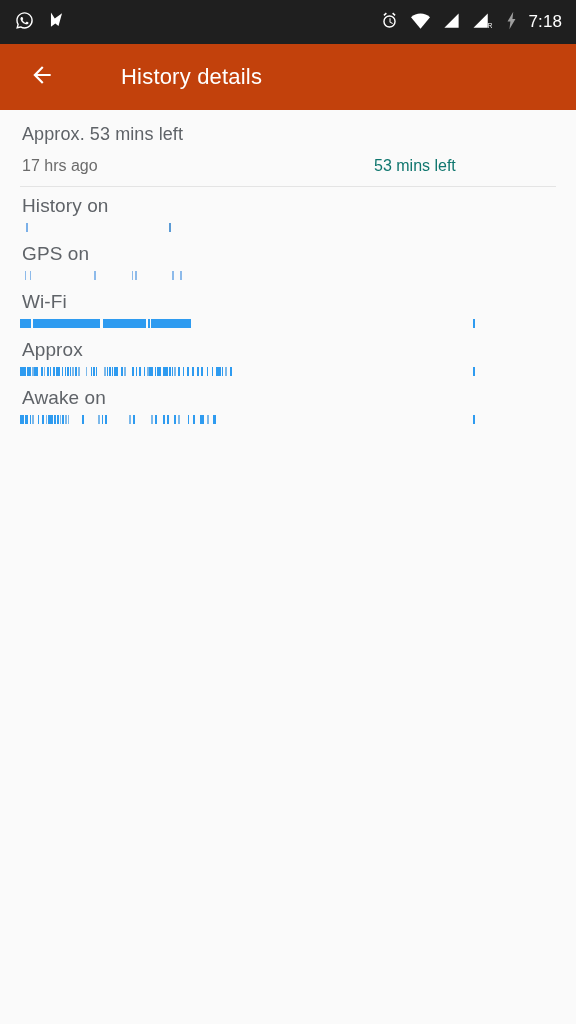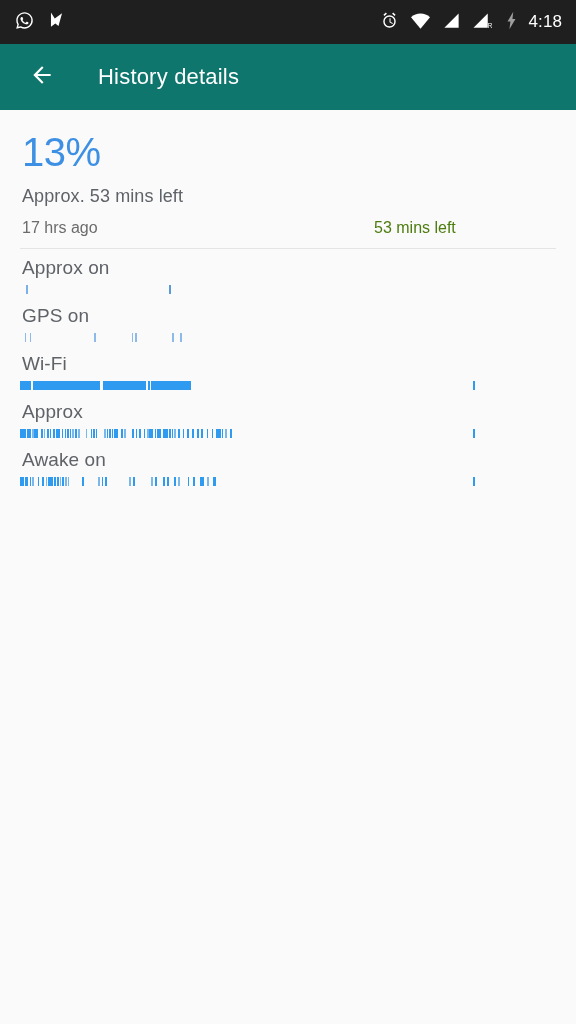--- a/index.html
+++ b/index.html
@@ -16,22 +16,22 @@
     height:44px; background:#1f1f1f; position:relative;
     display:flex; align-items:center;
   }
   .sb-left{ display:flex; align-items:center; gap:12px; padding-left:14px; }
   .sb-right{ display:flex; align-items:center; gap:11px; position:absolute; right:14px; top:0; height:44px; }
   .sb-time{ color:#fff; font-size:17px; letter-spacing:.1px; }
   .sb-ico{ display:block; }
 
   
   .toolbar{
-    height:66px; background:#0f766e;
-    display:flex; align-items:center; padding-left:22px;
+    height:66px; background:#c2410c;
+    display:flex; align-items:center; padding-left:22px;gap:23px;
   }
   .back-btn{ width:40px; height:40px; display:flex; align-items:center; justify-content:center; }
   .toolbar-title{
     color:#fff; font-size:22px; margin-left:36px; font-weight:400; letter-spacing:.2px;
   }
 
   
   .content{ background:#fafafa; height:914px; position:relative; }
 
   .pct{
@@ -54,21 +54,21 @@
   }
   svg.chart-svg{ position:absolute; left:0; top:0; }
 
   
   .time-row{
     position:relative; margin:12px 20px 0 20px;
     padding-bottom:9px; border-bottom:1px solid #e4e4e4;
     height:30px;
   }
   .time-left{ position:absolute; left:2px; top:0; color:#6b6b6b; font-size:16px; }
-  .time-right{ position:absolute; left:354px; top:0; color:#4d7c0f; font-size:16px; }
+  .time-right{ position:absolute; left:354px; top:0; color:#0f766e; font-size:16px; }
 
   
   .events{ margin-top:6px; }
   .event-row{ position:relative; height:48px; }
   .event-label{
     position:absolute; left:22px; top:2px;
     color:#5f6368; font-size:19px; letter-spacing:.1px; white-space:nowrap;
   }
   .event-track{
     position:absolute; left:20px; top:30px; width:460px; height:9px;
@@ -115,49 +115,48 @@
       <svg width="22" height="19" viewBox="0 0 26 24">
         <path fill="#fff" d="M19 3v18H1z"></path>
         <text x="19" y="21.5" font-family="Liberation Sans, sans-serif" font-size="8" fill="#fff">R</text>
       </svg>
     </span>
     <span class="sb-ico">
       <svg width="13" height="19" viewBox="0 0 14 24">
         <path fill="#9e9e9e" d="M9.2 1 2 13.4h3.6L4.4 23l7.6-12.8H8.2z"></path>
       </svg>
     </span>
-    <span class="sb-time">4:18</span>
+    <span class="sb-time">7:18</span>
   </div>
 </div>
 
 <div class="toolbar">
   <div class="back-btn">
     <span>
       <svg width="26" height="26" viewBox="0 0 24 24">
         <path fill="#fff" d="M20 11H7.8l5.6-5.6L12 4l-8 8 8 8 1.4-1.4L7.8 13H20z"></path>
       </svg>
     </span>
   </div>
   <div class="toolbar-title">History details</div>
 </div>
 
 <div class="content">
 
-  <div class="pct">13%</div>
   <div class="est">Approx. 53 mins left</div>
 
 
   <div class="time-row">
     <div class="time-left">17 hrs ago</div>
     <div class="time-right">53 mins left</div>
   </div>
 
   <div class="events" id="events">
       <div class="event-row">
-        <div class="event-label">Approx on</div>
+        <div class="event-label">History on</div>
         <div class="event-track">
           <div class="seg" style="left: 5.96px; width: 1.6px; background: rgb(123, 176, 232);"></div>
           <div class="seg" style="left: 149.07px; width: 1.6px; background: rgb(91, 155, 213);"></div>
         </div>
       </div>
       <div class="event-row">
         <div class="event-label">GPS on</div>
         <div class="event-track">
           <div class="seg" style="left: 4.77px; width: 1.6px; background: rgb(141, 186, 234);"></div>
           <div class="seg" style="left: 9.88px; width: 1.6px; background: rgb(141, 186, 234);"></div>

